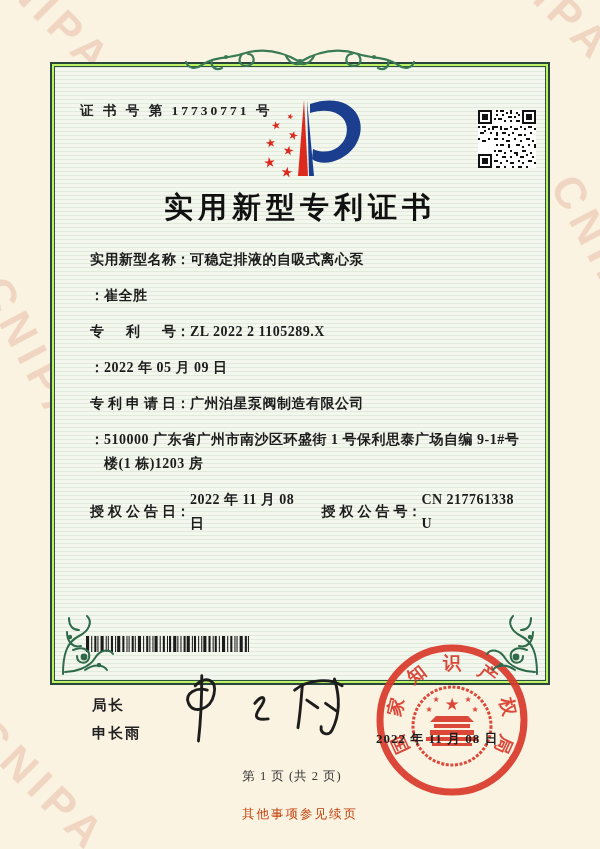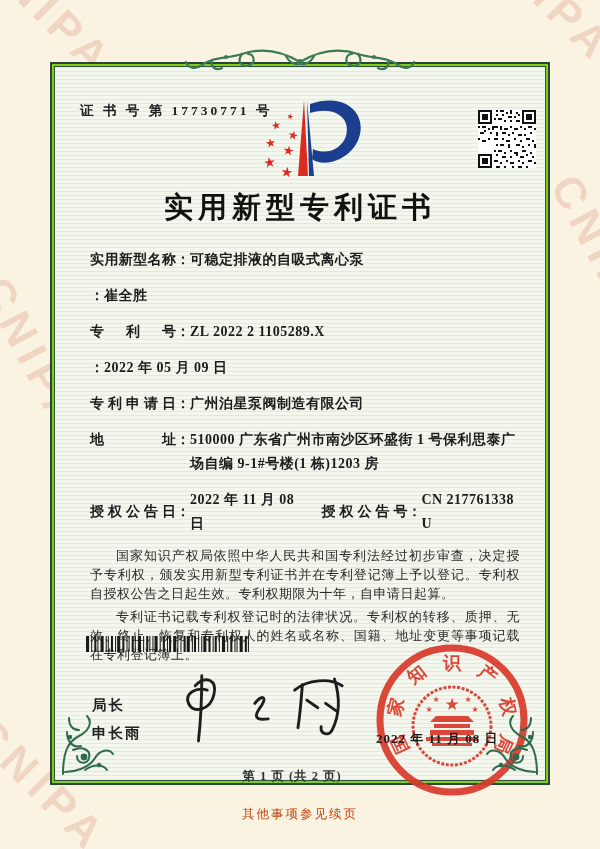--- a/index.html
+++ b/index.html
@@ -25,22 +25,22 @@
     user-select:none;
   }
   .wm1 { left:-38px; top:-16px;  transform:rotate(45deg); }
   .wm2 { left:462px; top:-30px;  transform:rotate(45deg); }
   .wm3 { left:518px; top:228px;  transform:rotate(62deg); }
   .wm4 { left:-52px; top:330px;  transform:rotate(62deg); }
   .wm5 { left:-44px; top:760px;  transform:rotate(45deg); }
 
   
   .sheet {
-    position:absolute; left:50px; top:62px; width:500px; height:723px;
-    background:#84cc16;
+    position:absolute; left:50px; top:62px; width:500px; height:623px;
+    background:#bef264;
     border:2px solid #28473a;
     z-index:1;
   }
   .sheet-inner {
     position:absolute; inset:2px;
     border:1px solid #2e5140;
     background-color:#f4f7ee;
     background-image:repeating-linear-gradient(
       0deg,
       rgba(120,170,125,0.16) 0px, rgba(120,170,125,0.16) 1px,
@@ -90,21 +90,21 @@
   .signature { position:absolute; left:104px; top:600px; width:210px; height:80px; }
 
   .seal { position:absolute; left:314px; top:570px; width:160px; height:160px; opacity:0.92; }
   .seal-date {
     position:absolute; left:318px; top:660px; width:170px;
     font-size:13px; font-weight:600; letter-spacing:1px; color:#1d1d1d;
     z-index:3;
   }
   .page-no {
     position:absolute; left:0; right:16px; top:698px;
-    text-align:center; font-size:12.5px; letter-spacing:1px; color:#333;font-weight:bold;
+    text-align:center; font-size:12.5px; letter-spacing:1px; color:#333;
   }
 
   .corner { position:absolute; width:56px; height:88px; z-index:2; }
   .corner.bl { left:1px; bottom:1px; }
   .corner.br { right:1px; bottom:1px; transform:scaleX(-1); }
 
   .top-ornament { position:absolute; left:182px; top:40px; width:236px; height:38px; z-index:2; }
 
   .footer-note {
     position:absolute; left:0; right:0; top:806px;
@@ -259,41 +259,36 @@
         <div class="frow">
             <span class="fcolon">：</span>
             <span class="fvalue">2022 年 05 月 09 日</span>
         </div>
         <div class="frow">
           <span class="flabel">专利申请日</span>
             <span class="fcolon">：</span>
             <span class="fvalue">广州泊星泵阀制造有限公司</span>
         </div>
         <div class="frow">
-          <span class="flabel">地址</span>
             <span class="fcolon">：</span>
             <span class="fvalue">510000 广东省广州市南沙区环盛街 1 号保利思泰广场自编 9-1#号楼(1 栋)1203 房</span>
         </div>
         <div class="grant-row">
           <span class="grant-pair">
             <span class="flabel">授权公告日</span>
               <span class="fcolon">：</span>
               <span class="fvalue">2022 年 11 月 08 日</span>
           </span>
           <span class="grant-pair second">
             <span class="flabel">授权公告号</span>
               <span class="fcolon">：</span>
               <span class="fvalue">CN 217761338 U</span>
           </span>
         </div>
 
-        <div class="paras">
-          <p>国家知识产权局依照中华人民共和国专利法经过初步审查，决定授予专利权，颁发实用新型专利证书并在专利登记簿上予以登记。专利权自授权公告之日起生效。专利权期限为十年，自申请日起算。</p>
-          <p>专利证书记载专利权登记时的法律状况。专利权的转移、质押、无效、终止、恢复和专利权人的姓名或名称、国籍、地址变更等事项记载在专利登记簿上。</p>
-        </div>
       </div>
 
       <svg class="barcode" viewBox="0 0 158 16" preserveAspectRatio="none" aria-hidden="true">
         <g fill="#1b1b1b">
           <rect x="0" width="3" height="16"></rect>
             <rect x="5" width="1" height="16"></rect>
             <rect x="8" width="2" height="16"></rect>
             <rect x="11" width="1" height="16"></rect>
             <rect x="14" width="3" height="16"></rect>
             <rect x="19" width="1" height="16"></rect>

